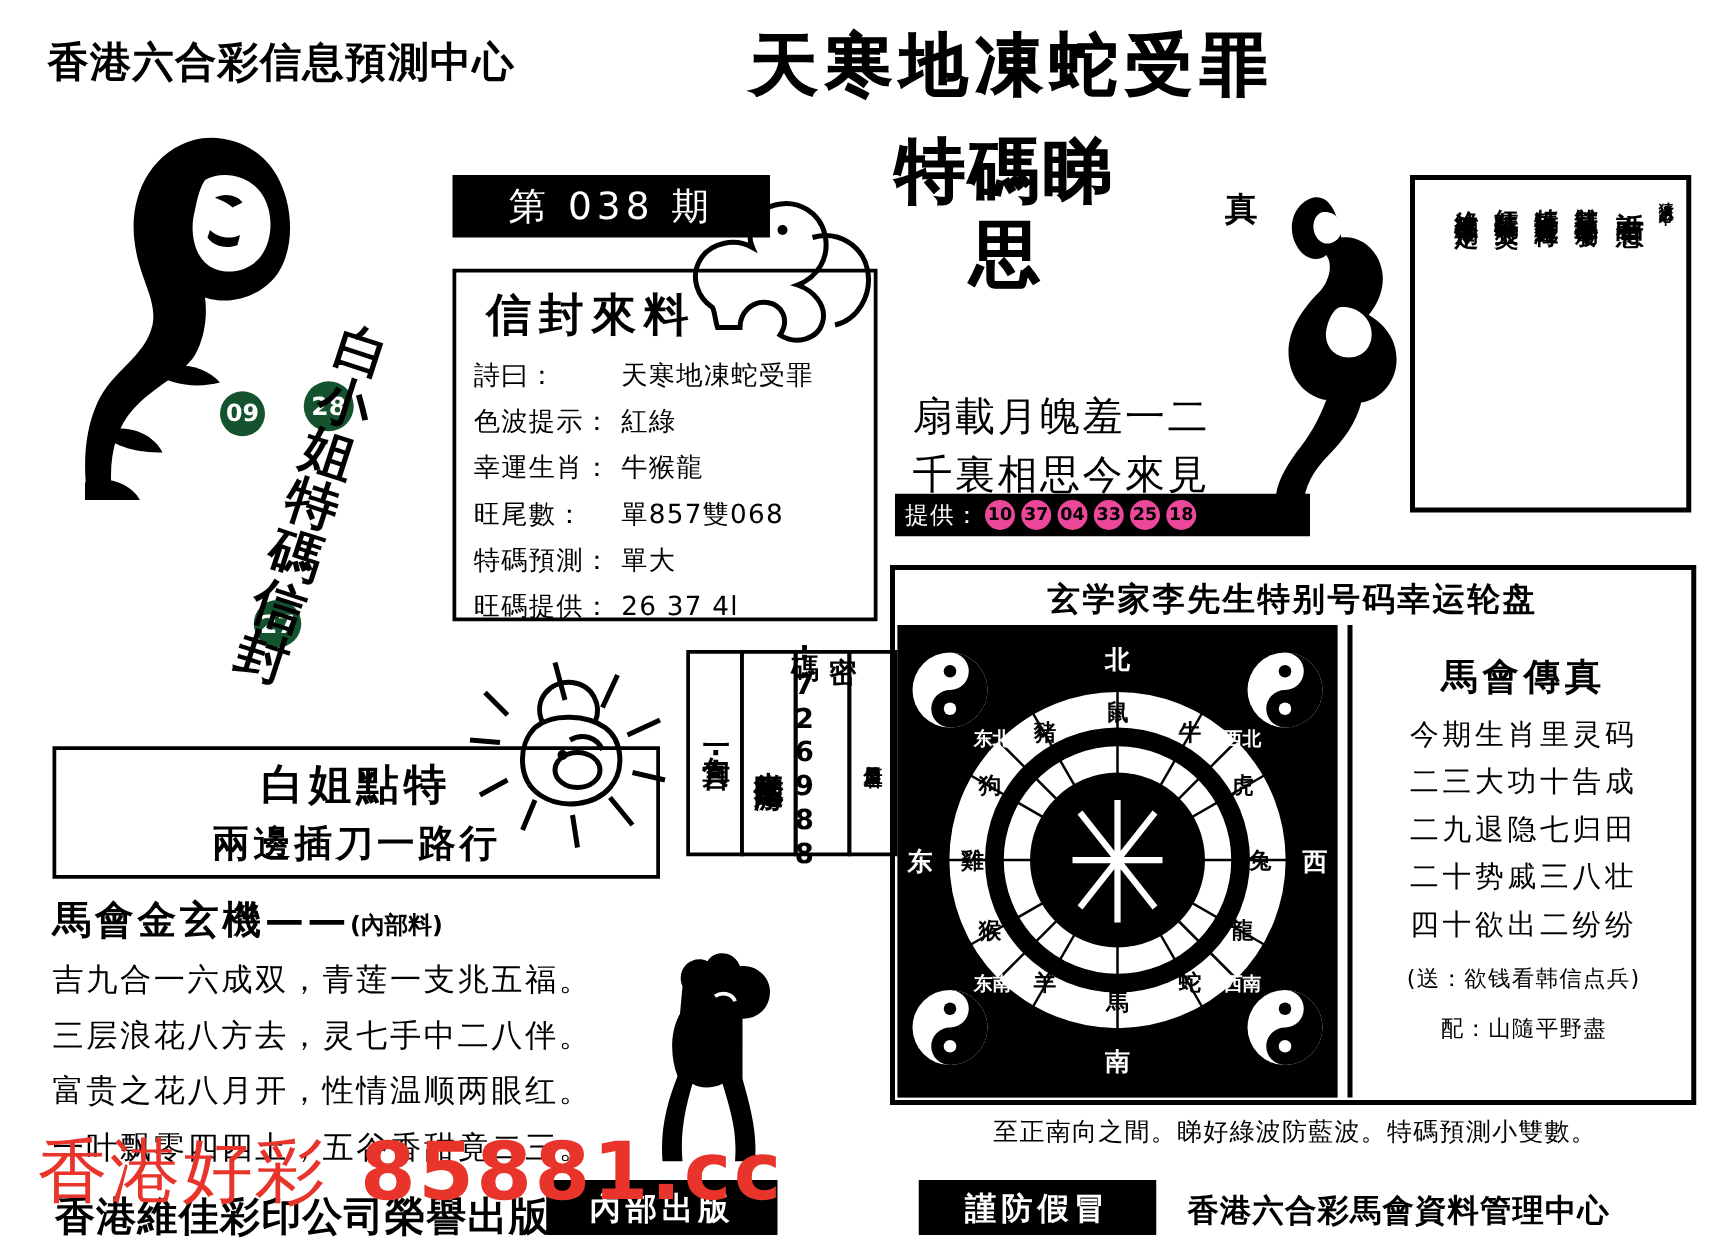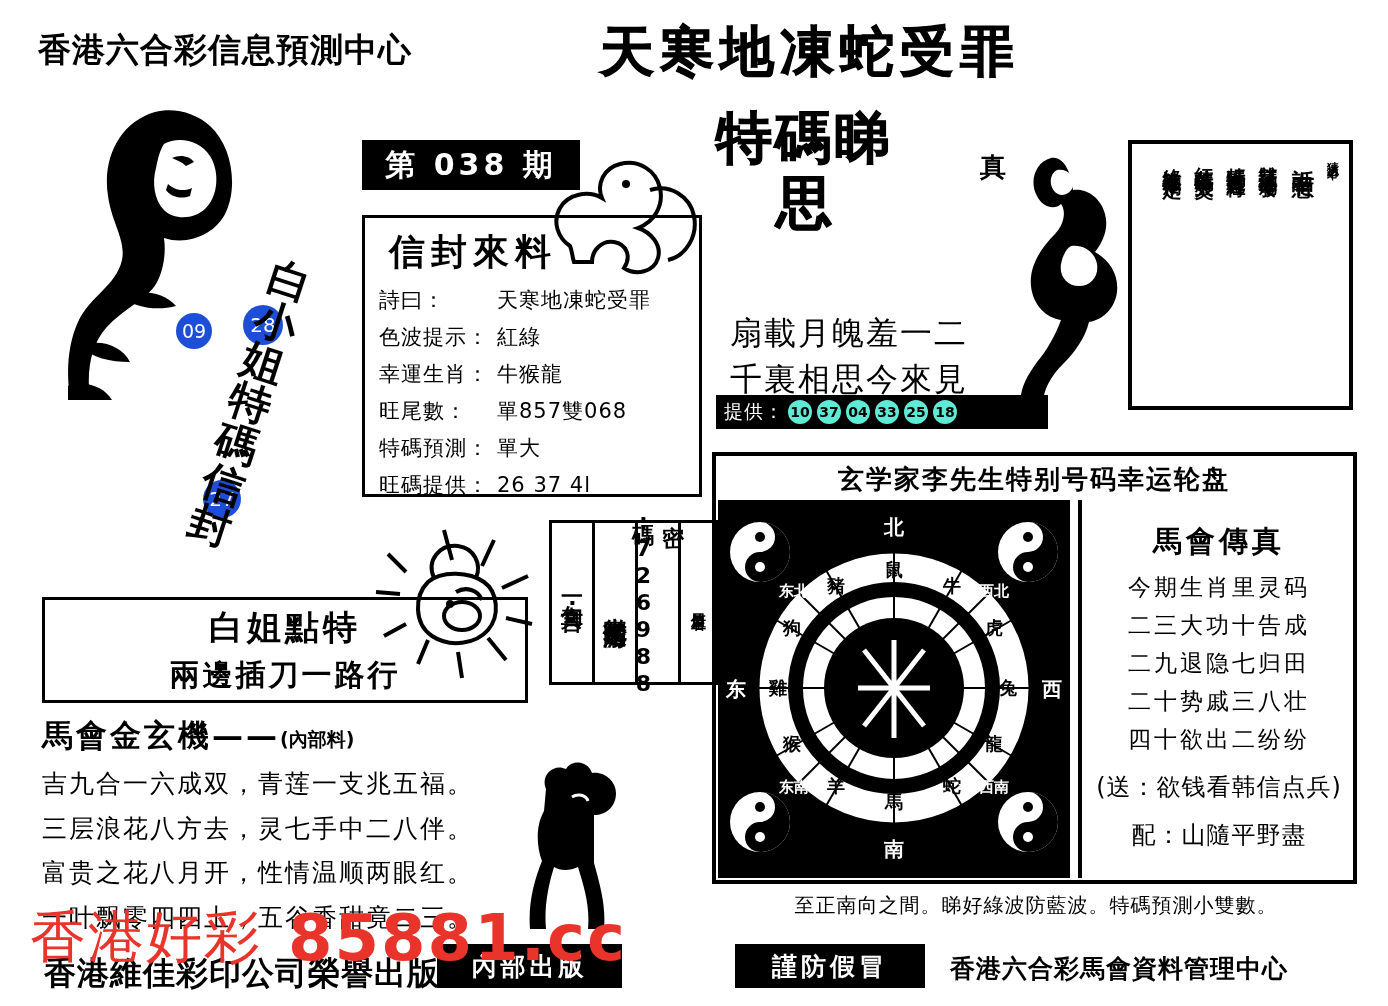--- a/index.html
+++ b/index.html
@@ -19,40 +19,40 @@
      font-family:"DejaVu Sans","Liberation Sans",sans-serif;}
   #hdr-title{left:600px;top:16px;font-size:54px;font-weight:bold;letter-spacing:6px;
      -webkit-text-stroke:1px #000;}
 
   
   #portrait{left:60px;top:100px;width:240px;height:330px;overflow:hidden;}
   #portrait svg{display:block;}
 
   .ball{
     border-radius:50%;
-    background:#1d4ed8;color:#fff;
+    background:#14532d;color:#fff;
     display:flex;align-items:center;justify-content:center;
-    font-weight:normal;
+    font-weight:bold;
   }
   #ball-09{left:176px;top:313px;width:36px;height:36px;font-size:19px;}
   #ball-28{left:243px;top:305px;width:40px;height:40px;font-size:20px;}
   #ball-43{left:203px;top:480px;width:38px;height:38px;font-size:20px;}
 
   #vert-brand{left:276px;top:255px;width:86px;font-size:42px;font-weight:bold;
     line-height:1.02;transform:rotate(18deg);transform-origin:top left;letter-spacing:0;}
   #vert-brand span{display:block;}
 
   #dian-te{left:42px;top:597px;width:480px;height:100px;border:3px solid #000;
     display:flex;flex-direction:column;align-items:center;justify-content:center;}
   #dian-te .l1{font-size:34px;font-weight:bold;letter-spacing:4px;}
   #dian-te .l2{font-size:30px;font-weight:bold;letter-spacing:3px;margin-top:4px;}
 
   
-  #issue{left:362px;top:140px;width:218px;height:50px;background:#000;color:#fff;
-     display:flex;align-items:center;justify-content:center;font-size:30px;font-weight:bold;letter-spacing:4px;}
+  #issue{left:362px;top:140px;width:254px;height:50px;background:#000;color:#fff;
+     display:flex;align-items:center;justify-content:center;font-size:30px;font-weight:normal;letter-spacing:4px;}
 
   
   #xinfeng{left:362px;top:215px;width:340px;height:282px;border:3px solid #000;padding:10px 14px;box-sizing:border-box;}
   #xinfeng h2{margin:0 0 8px 0;font-size:36px;font-weight:bold;letter-spacing:6px;text-align:left;padding-left:10px;}
   #xinfeng .row{font-size:21px;margin:9px 0;letter-spacing:1px;white-space:nowrap;}
   #xinfeng .row .k{display:inline-block;min-width:118px;}
 
   
   #mima-wrap{left:552px;top:520px;width:150px;height:165px;display:flex;}
   .vbox{border:3px solid #000;margin-left:-3px;display:flex;align-items:center;justify-content:center;
@@ -73,21 +73,21 @@
   #jinxuanji .t em{font-style:normal;font-size:19px;letter-spacing:0;}
   #jinxuanji .p{font-size:25px;letter-spacing:2px;margin-top:9px;line-height:1.42;}
 
   
   #temas{left:716px;top:110px;width:260px;height:200px;}
   #temas .big{font-size:56px;font-weight:bold;letter-spacing:3px;line-height:1.0;-webkit-text-stroke:1px #000;}
   #temas .big2{font-size:56px;font-weight:bold;margin-left:60px;-webkit-text-stroke:1px #000;}
   #poem{left:730px;top:310px;font-size:32px;line-height:1.45;letter-spacing:2px;}
   #provide{left:716px;top:395px;width:332px;height:34px;background:#000;color:#fff;display:flex;align-items:center;padding:0 8px;box-sizing:border-box;}
   #provide .lbl{font-size:19px;letter-spacing:1px;margin-right:4px;}
-  #provide .n{width:24px;height:24px;border-radius:50%;background:#5eead4;color:#000;font-size:14px;font-weight:bold;
+  #provide .n{width:24px;height:24px;border-radius:50%;background:#ec4899;color:#000;font-size:14px;font-weight:bold;
       display:flex;align-items:center;justify-content:center;margin-right:5px;}
 
   
   #lady{left:985px;top:150px;width:170px;height:260px;}
 
   
   #stamp{left:1128px;top:140px;width:225px;height:270px;border:4px solid #000;padding:8px;box-sizing:border-box;
     display:flex;flex-direction:row-reverse;justify-content:flex-start;}
   #stamp .col{writing-mode:vertical-rl;text-orientation:upright;font-weight:bold;letter-spacing:2px;margin-left:6px;}
   #stamp .c1{font-size:22px;}
@@ -96,21 +96,21 @@
   #stamp .c4{font-size:19px;}
   #stamp .c5{font-size:12px;}
 
   
   #wheelpanel{left:712px;top:452px;width:645px;height:432px;border:4px solid #000;box-sizing:border-box;}
   #wheel-title{position:absolute;left:730px;top:462px;width:608px;text-align:center;font-size:26px;font-weight:bold;letter-spacing:2px;}
   #wheelbox{left:718px;top:500px;width:352px;height:378px;background:#000;}
   #rightinfo{left:1078px;top:500px;width:278px;height:378px;border-left:4px solid #000;box-sizing:border-box;padding:6px 10px;}
   #rightinfo h3{margin:16px 0 10px;text-align:center;font-size:29px;font-weight:bold;letter-spacing:4px;}
   #rightinfo .line{font-size:23px;letter-spacing:3px;text-align:center;margin:7px 0;}
-  #rightinfo .small{font-size:24px;letter-spacing:1px;text-align:center;margin-top:16px;}
+  #rightinfo .small{font-size:18px;letter-spacing:1px;text-align:center;margin-top:16px;}
 
   #footnote{left:716px;top:890px;width:640px;text-align:center;font-size:20px;line-height:1.5;letter-spacing:1px;}
 
   
   #pub-left{left:44px;top:952px;font-size:32px;font-weight:bold;letter-spacing:1px;}
   #bar-nei{left:437px;top:944px;width:185px;height:44px;background:#000;color:#fff;display:flex;align-items:center;justify-content:center;font-size:25px;font-weight:bold;letter-spacing:4px;}
   #bar-fang{left:735px;top:944px;width:190px;height:44px;background:#000;color:#fff;display:flex;align-items:center;justify-content:center;font-size:25px;font-weight:bold;letter-spacing:4px;}
   #bottom-right{left:950px;top:952px;font-size:25px;font-weight:bold;letter-spacing:1px;}
 
   

